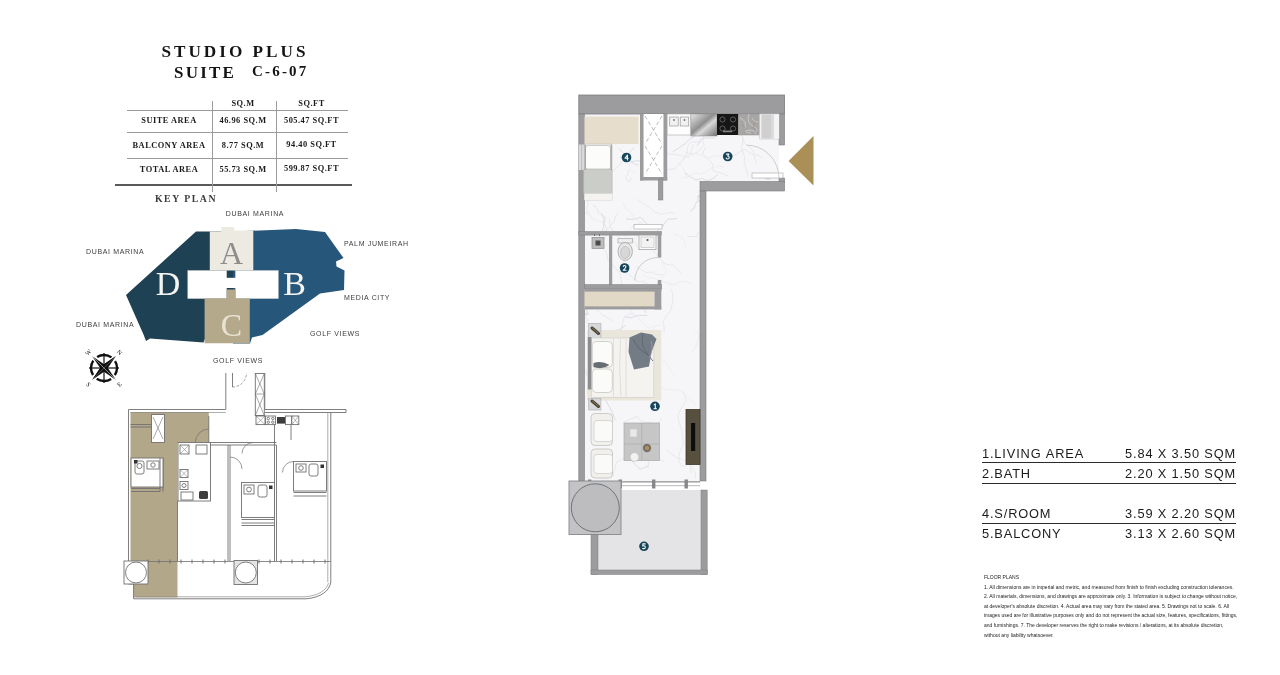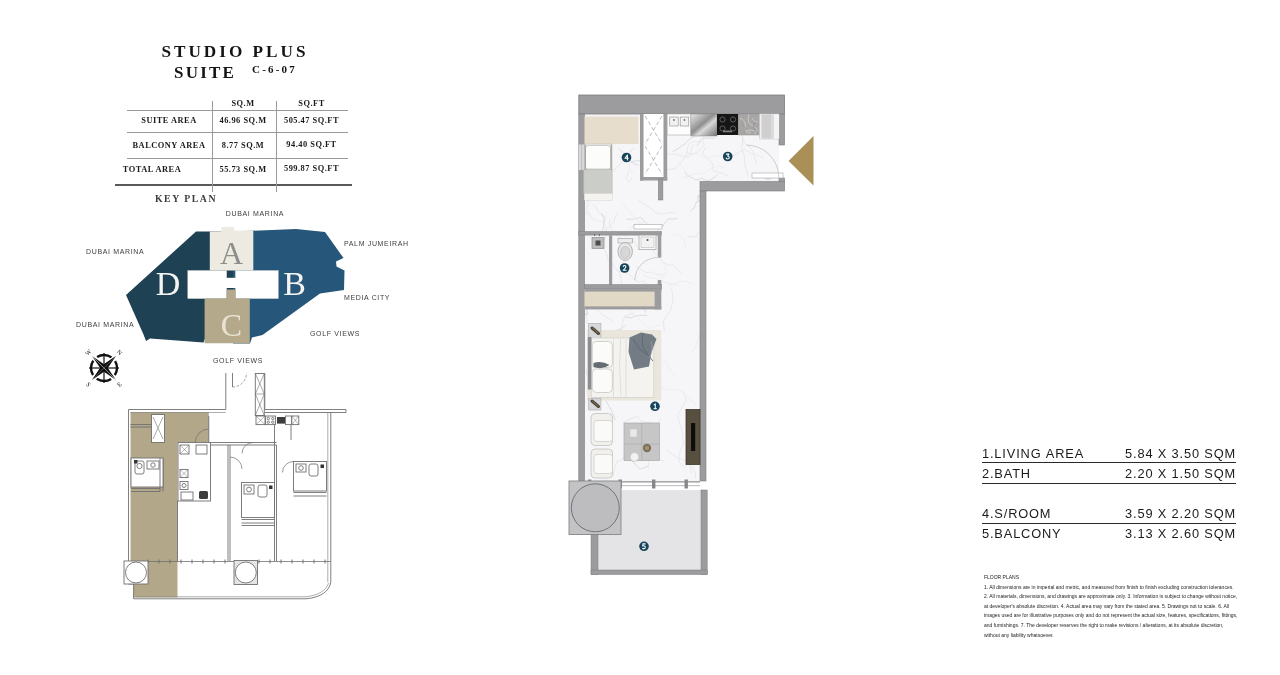--- a/index.html
+++ b/index.html
@@ -17,38 +17,38 @@
   .lrow .v{position:absolute;right:0;top:0;text-align:right;}
   .lrow .k{position:absolute;left:0;top:0;}
 </style>
 </head>
 <body>
 <div id="page">
 
   <div class="abs serif" style="left:120px;top:42.2px;width:230px;text-align:center;font-weight:bold;font-size:17.2px;letter-spacing:3px;color:#141414;">STUDIO&nbsp;PLUS</div>
 
   <div class="abs serif" style="left:174px;top:63px;font-weight:bold;font-size:17px;letter-spacing:2.2px;color:#141414;">SUITE</div>
-  <div class="abs serif" style="left:252px;top:63px;font-weight:bold;font-size:11px;letter-spacing:2.2px;color:#141414;">C-6-07</div>
+  <div class="abs serif" style="left:252px;top:63px;font-weight:bold;font-size:15px;letter-spacing:2.2px;color:#141414;">C-6-07</div>
 
   <div class="tline" style="left:127px;top:110px;width:221px;height:1px;"></div>
   <div class="tline" style="left:127px;top:132px;width:221px;height:1px;"></div>
   <div class="tline" style="left:127px;top:157.5px;width:221px;height:1px;"></div>
   <div class="tline" style="left:115px;top:184px;width:237px;height:1.5px;background:#5a5a5a;"></div>
   <div class="tline" style="left:211.5px;top:101px;width:1px;height:91px;"></div>
   <div class="tline" style="left:275.5px;top:101px;width:1px;height:91px;"></div>
 
   <div class="tcell" style="left:211px;top:99px;width:64px;text-align:center;">SQ.M</div>
   <div class="tcell" style="left:275px;top:99px;width:73px;">SQ.FT</div>
   <div class="tcell" style="left:127px;top:115.5px;width:84px;">SUITE AREA</div>
   <div class="tcell" style="left:211px;top:115.5px;width:64px;">46.96 SQ.M</div>
   <div class="tcell" style="left:275px;top:115.5px;width:73px;">505.47 SQ.FT</div>
   <div class="tcell" style="left:127px;top:141px;width:84px;">BALCONY AREA</div>
   <div class="tcell" style="left:211px;top:141px;width:64px;">8.77 SQ.M</div>
   <div class="tcell" style="left:275px;top:140px;width:73px;">94.40 SQ.FT</div>
-  <div class="tcell" style="left:110px;top:165px;width:84px;">TOTAL AREA</div>
+  <div class="tcell" style="left:127px;top:165px;width:84px;">TOTAL AREA</div>
   <div class="tcell" style="left:211px;top:165px;width:64px;">55.73 SQ.M</div>
   <div class="tcell" style="left:275px;top:163.5px;width:73px;">599.87 SQ.FT</div>
 
   <div class="abs serif" style="left:123px;top:192.5px;font-weight:bold;font-size:9.8px;letter-spacing:1.5px;color:#3c3c3c;margin-left:32px;">KEY PLAN</div>
 
   <div class="lbl" style="left:222px;top:209.5px;width:66px;text-align:center;">DUBAI MARINA</div>
   <div class="lbl" style="left:344px;top:240px;">PALM JUMEIRAH</div>
   <div class="lbl" style="left:86px;top:248px;">DUBAI MARINA</div>
   <div class="lbl" style="left:344px;top:293.5px;">MEDIA CITY</div>
   <div class="lbl" style="left:76px;top:320.5px;">DUBAI MARINA</div>

